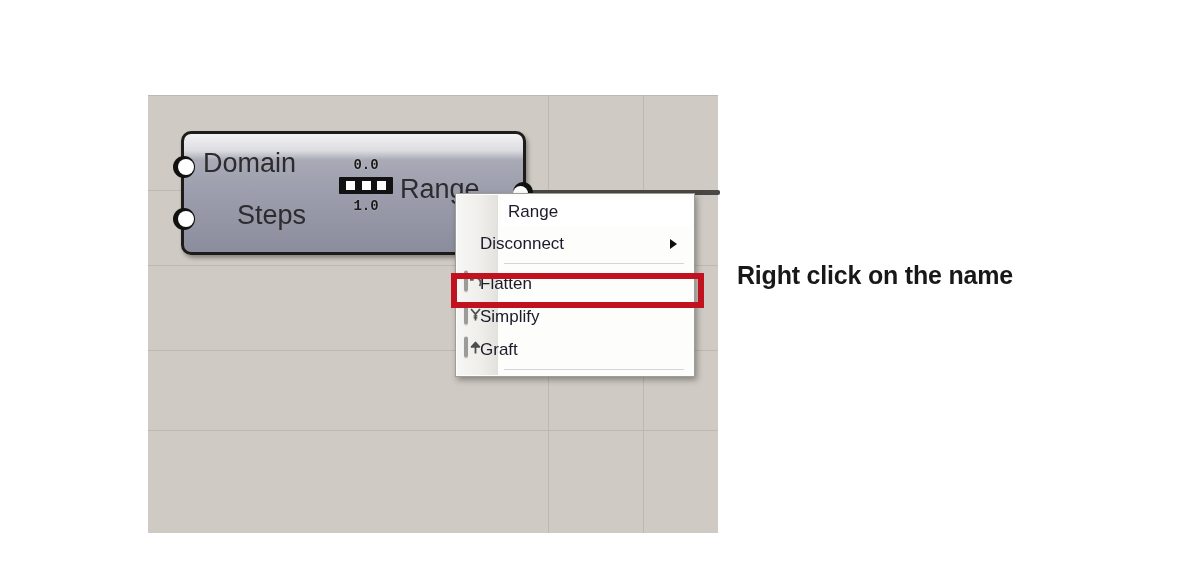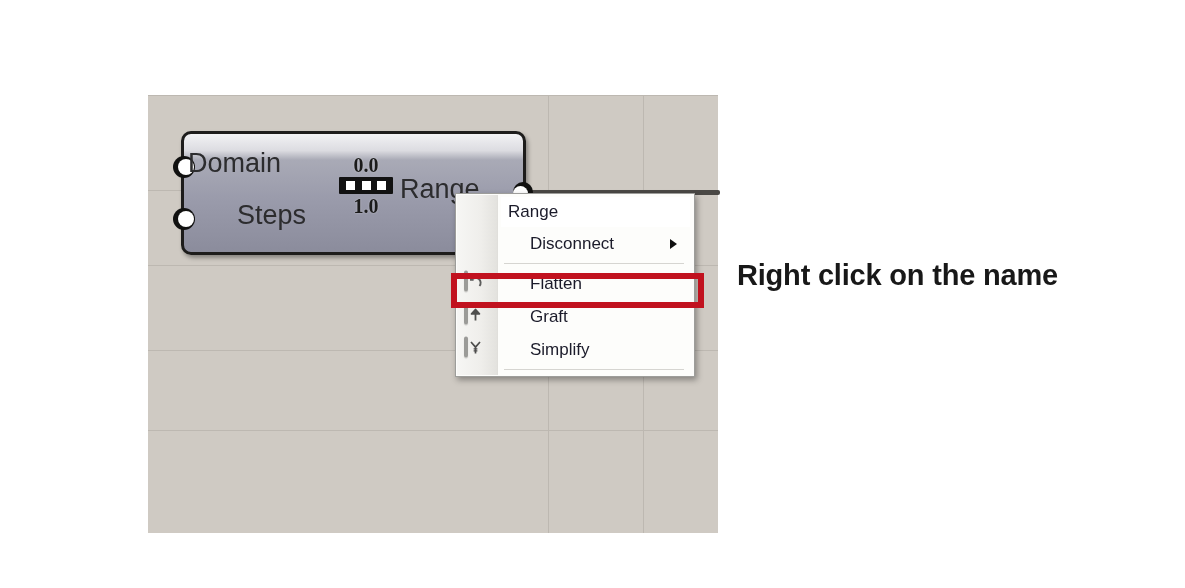--- a/index.html
+++ b/index.html
@@ -115,36 +115,36 @@
   }
 
   .param-label {
     position: absolute;
     font-family: "Liberation Sans", sans-serif;
     font-size: 27px;
     color: #2c2c2e;
     letter-spacing: 0px;
     white-space: nowrap;
   }
-  #label-domain { left: 4px;  top: 14px; }
+  #label-domain { left: 19px;  top: 14px; }
   #label-steps  { left: 53px;  top: 66px; }
   #label-range  { left: 216px; top: 40px; }
 
   
   #range-glyph {
     position: absolute;
     left: 152px;
     top: 20px;
     width: 60px;
     height: 76px;
     text-align: center;
   }
   .glyph-num {
-    font-family: Liberation Serif, serif;
-    font-size: 20px;
+    font-family: Liberation Mono, monospace;
+    font-size: 14px;
     font-weight: bold;
     color: #1b1b1b;
     line-height: 22px;
     text-shadow: 0 0 2px rgba(255,255,255,0.45);
   }
   #glyph-bar {
     width: 54px;
     height: 17px;
     margin: 1px auto;
     background: #121212;
@@ -195,21 +195,21 @@
   }
   .mi-icon {
     position: absolute;
     left: 8px;
     top: 50%;
     transform: translateY(-50%);
     width: 23px;
     height: 23px;
   }
   .mi-label {
-    margin-left: 74px;
+    margin-left: 24px;
     font-family: "Liberation Sans", sans-serif;
     font-size: 17px;
     color: #1b1b2a;
     white-space: nowrap;
   }
   .header-item .mi-label { margin-left: 7px; }
   .mi-arrow {
     position: absolute;
     right: 17px;
     top: 50%;
@@ -269,21 +269,21 @@
     pointer-events: none;
   }
 
   
   #annotation {
     position: absolute;
     left: 737px;
     top: 259px;
     width: 330px;
     font-family: "Liberation Sans", sans-serif;
-    font-size: 29px;
+    font-size: 25px;
     font-weight: bold;
     color: #181818;
     line-height: 33px;
     letter-spacing: -0.2px;
   }
 </style>
 </head>
 <body>
 
 <div id="gh-canvas">
@@ -350,39 +350,39 @@
       </span>
     </span>
     <span class="mi-label">Flatten</span>
   </div>
 
 
   <div class="menu-item">
     <span class="mi-icon">
       <span class="icon-box">
         <svg width="15" height="15" viewBox="0 0 15 15">
-          <path d="M7.5 13 L7.5 5.4 M3.6 6.4 L7.5 2 L11.4 6.4 Z" fill="#4e4e4d" stroke="#4e4e4d" stroke-width="1.8" stroke-linejoin="round"></path>
-        </svg>
-      </span>
-    </span>
-    <span class="mi-label">Graft</span>
-  </div>
-
-  <div class="menu-item">
-    <span class="mi-icon">
-      <span class="icon-box">
-        <svg width="15" height="15" viewBox="0 0 15 15">
           <path d="M3 1.5 L7.5 6.6 L12 1.5 M7.5 6.6 L7.5 13" fill="none" stroke="#4e4e4d" stroke-width="1.7"></path>
           <path d="M5.6 8.4 L9.4 8.4 M5.6 10.4 L9.4 10.4" fill="none" stroke="#4e4e4d" stroke-width="1.3"></path>
         </svg>
       </span>
     </span>
     <span class="mi-label">Simplify</span>
   </div>
 
+  <div class="menu-item">
+    <span class="mi-icon">
+      <span class="icon-box">
+        <svg width="15" height="15" viewBox="0 0 15 15">
+          <path d="M7.5 13 L7.5 5.4 M3.6 6.4 L7.5 2 L11.4 6.4 Z" fill="#4e4e4d" stroke="#4e4e4d" stroke-width="1.8" stroke-linejoin="round"></path>
+        </svg>
+      </span>
+    </span>
+    <span class="mi-label">Graft</span>
+  </div>
+
 
   <div class="menu-sep"></div>
 
 
 </div>
 
 <div id="reverse-highlight"></div>
 
 <div id="annotation">
   <div>Right click on the name</div>

